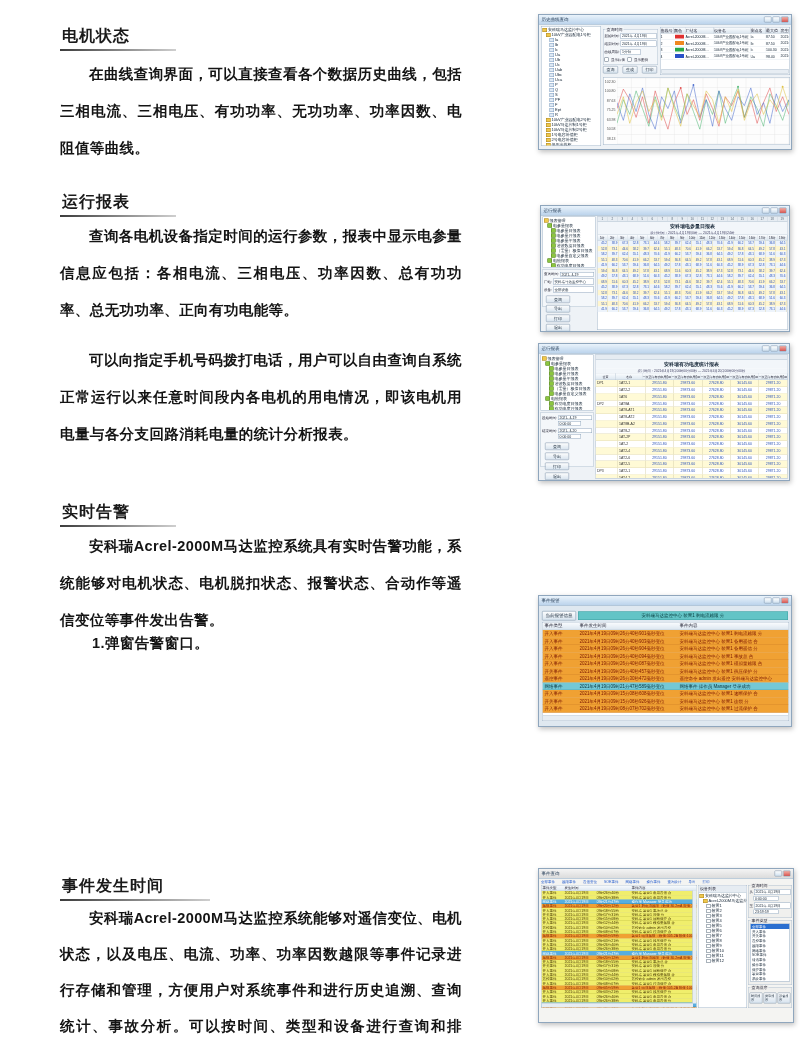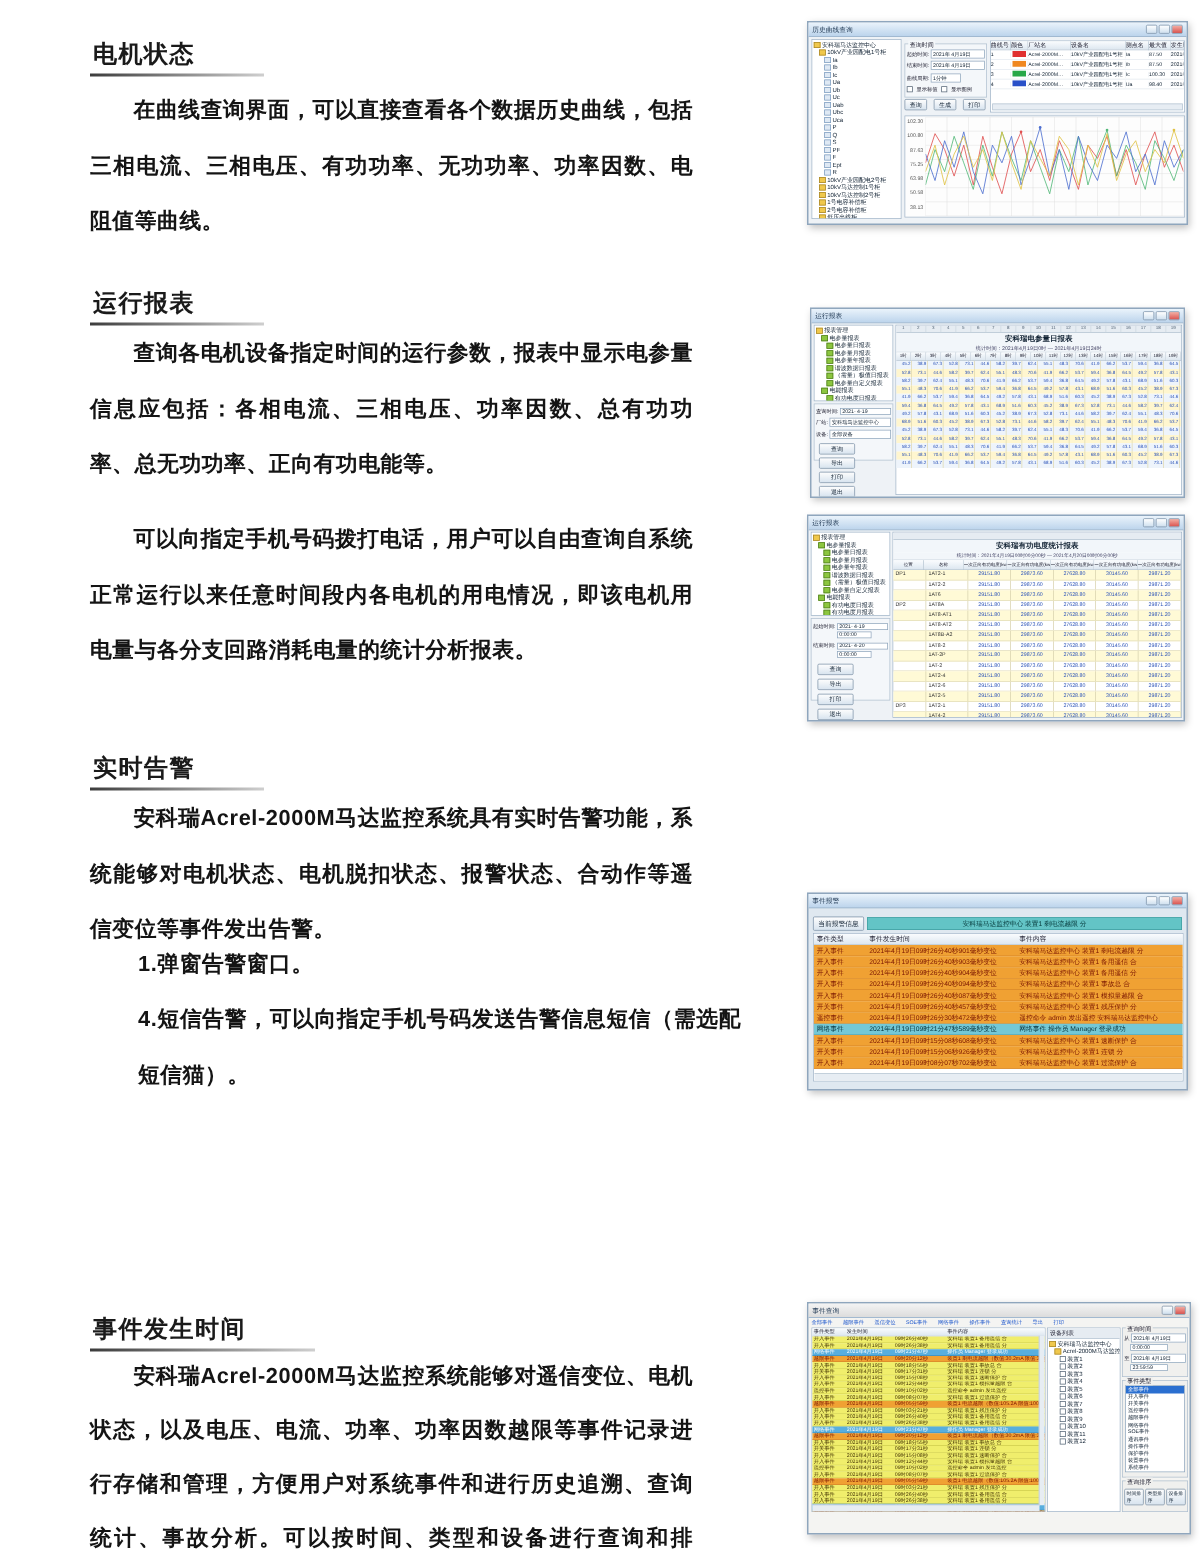--- a/index.html
+++ b/index.html
@@ -90,21 +90,20 @@
   </div>
   <p class="para" style="top:218px">查询各电机设备指定时间的运行参数，报表中显示电参量信息应包括：各相电流、三相电压、功率因数、总有功功率、总无功功率、正向有功电能等。</p>
   <p class="para" style="top:342px">可以向指定手机号码拨打电话，用户可以自由查询自系统正常运行以来任意时间段内各电机的用电情况，即该电机用电量与各分支回路消耗电量的统计分析报表。</p>
 
   <div class="sec" style="top:502px">
     <div class="sec-heading">实时告警</div>
   </div>
   <p class="para" style="top:528px">安科瑞Acrel-2000M马达监控系统具有实时告警功能，系统能够对电机状态、电机脱扣状态、报警状态、合动作等遥信变位等事件发出告警。</p>
   <div class="list" style="top:625px">
     <p>1.弹窗告警窗口。</p>
-    <p>4.短信告警，可以向指定手机号码发送告警信息短信（需选配短信猫）。</p>
   </div>
 
   <div class="sec" style="top:876px">
     <div class="sec-heading">事件发生时间</div>
   </div>
   <p class="para" style="top:900px;line-height:36px">安科瑞Acrel-2000M马达监控系统能够对遥信变位、电机状态，以及电压、电流、功率、功率因数越限等事件记录进行存储和管理，方便用户对系统事件和进行历史追溯、查询统计、事故分析。可以按时间、类型和设备进行查询和排序。</p>
 </div>
 
 <div class="shot" style="left:538px;top:14px;width:252px;height:134px">
   <div class="inner">

